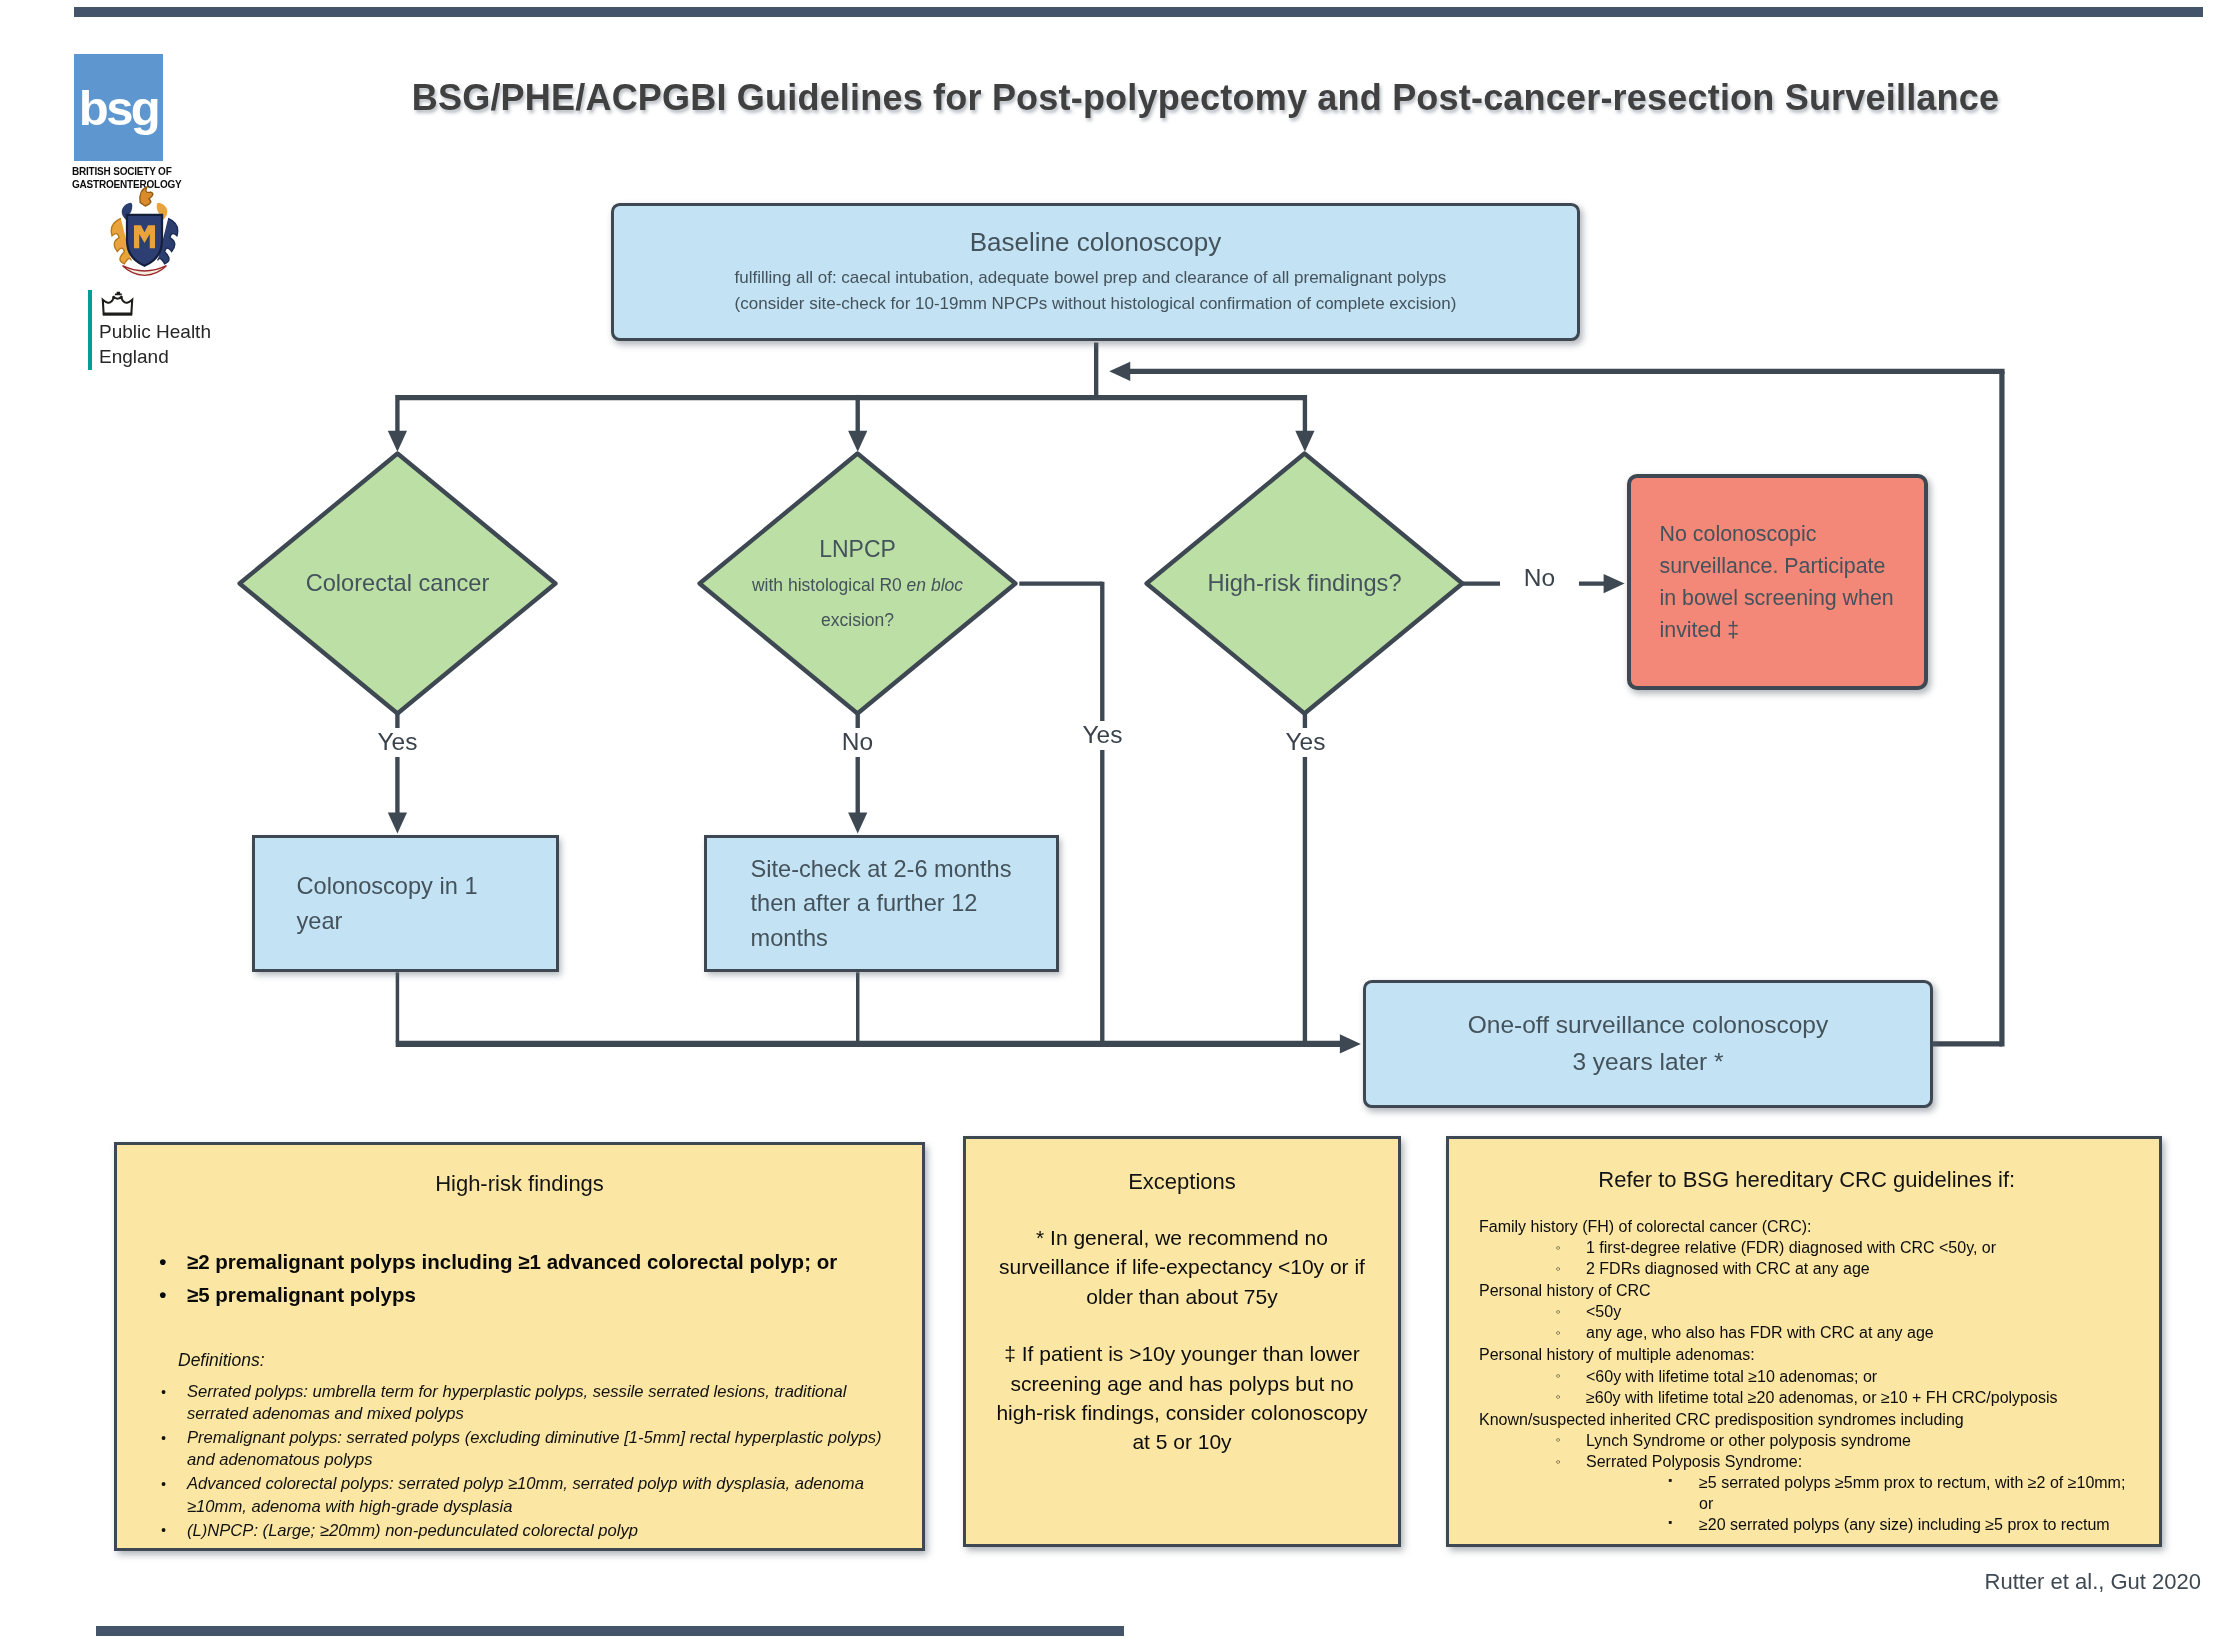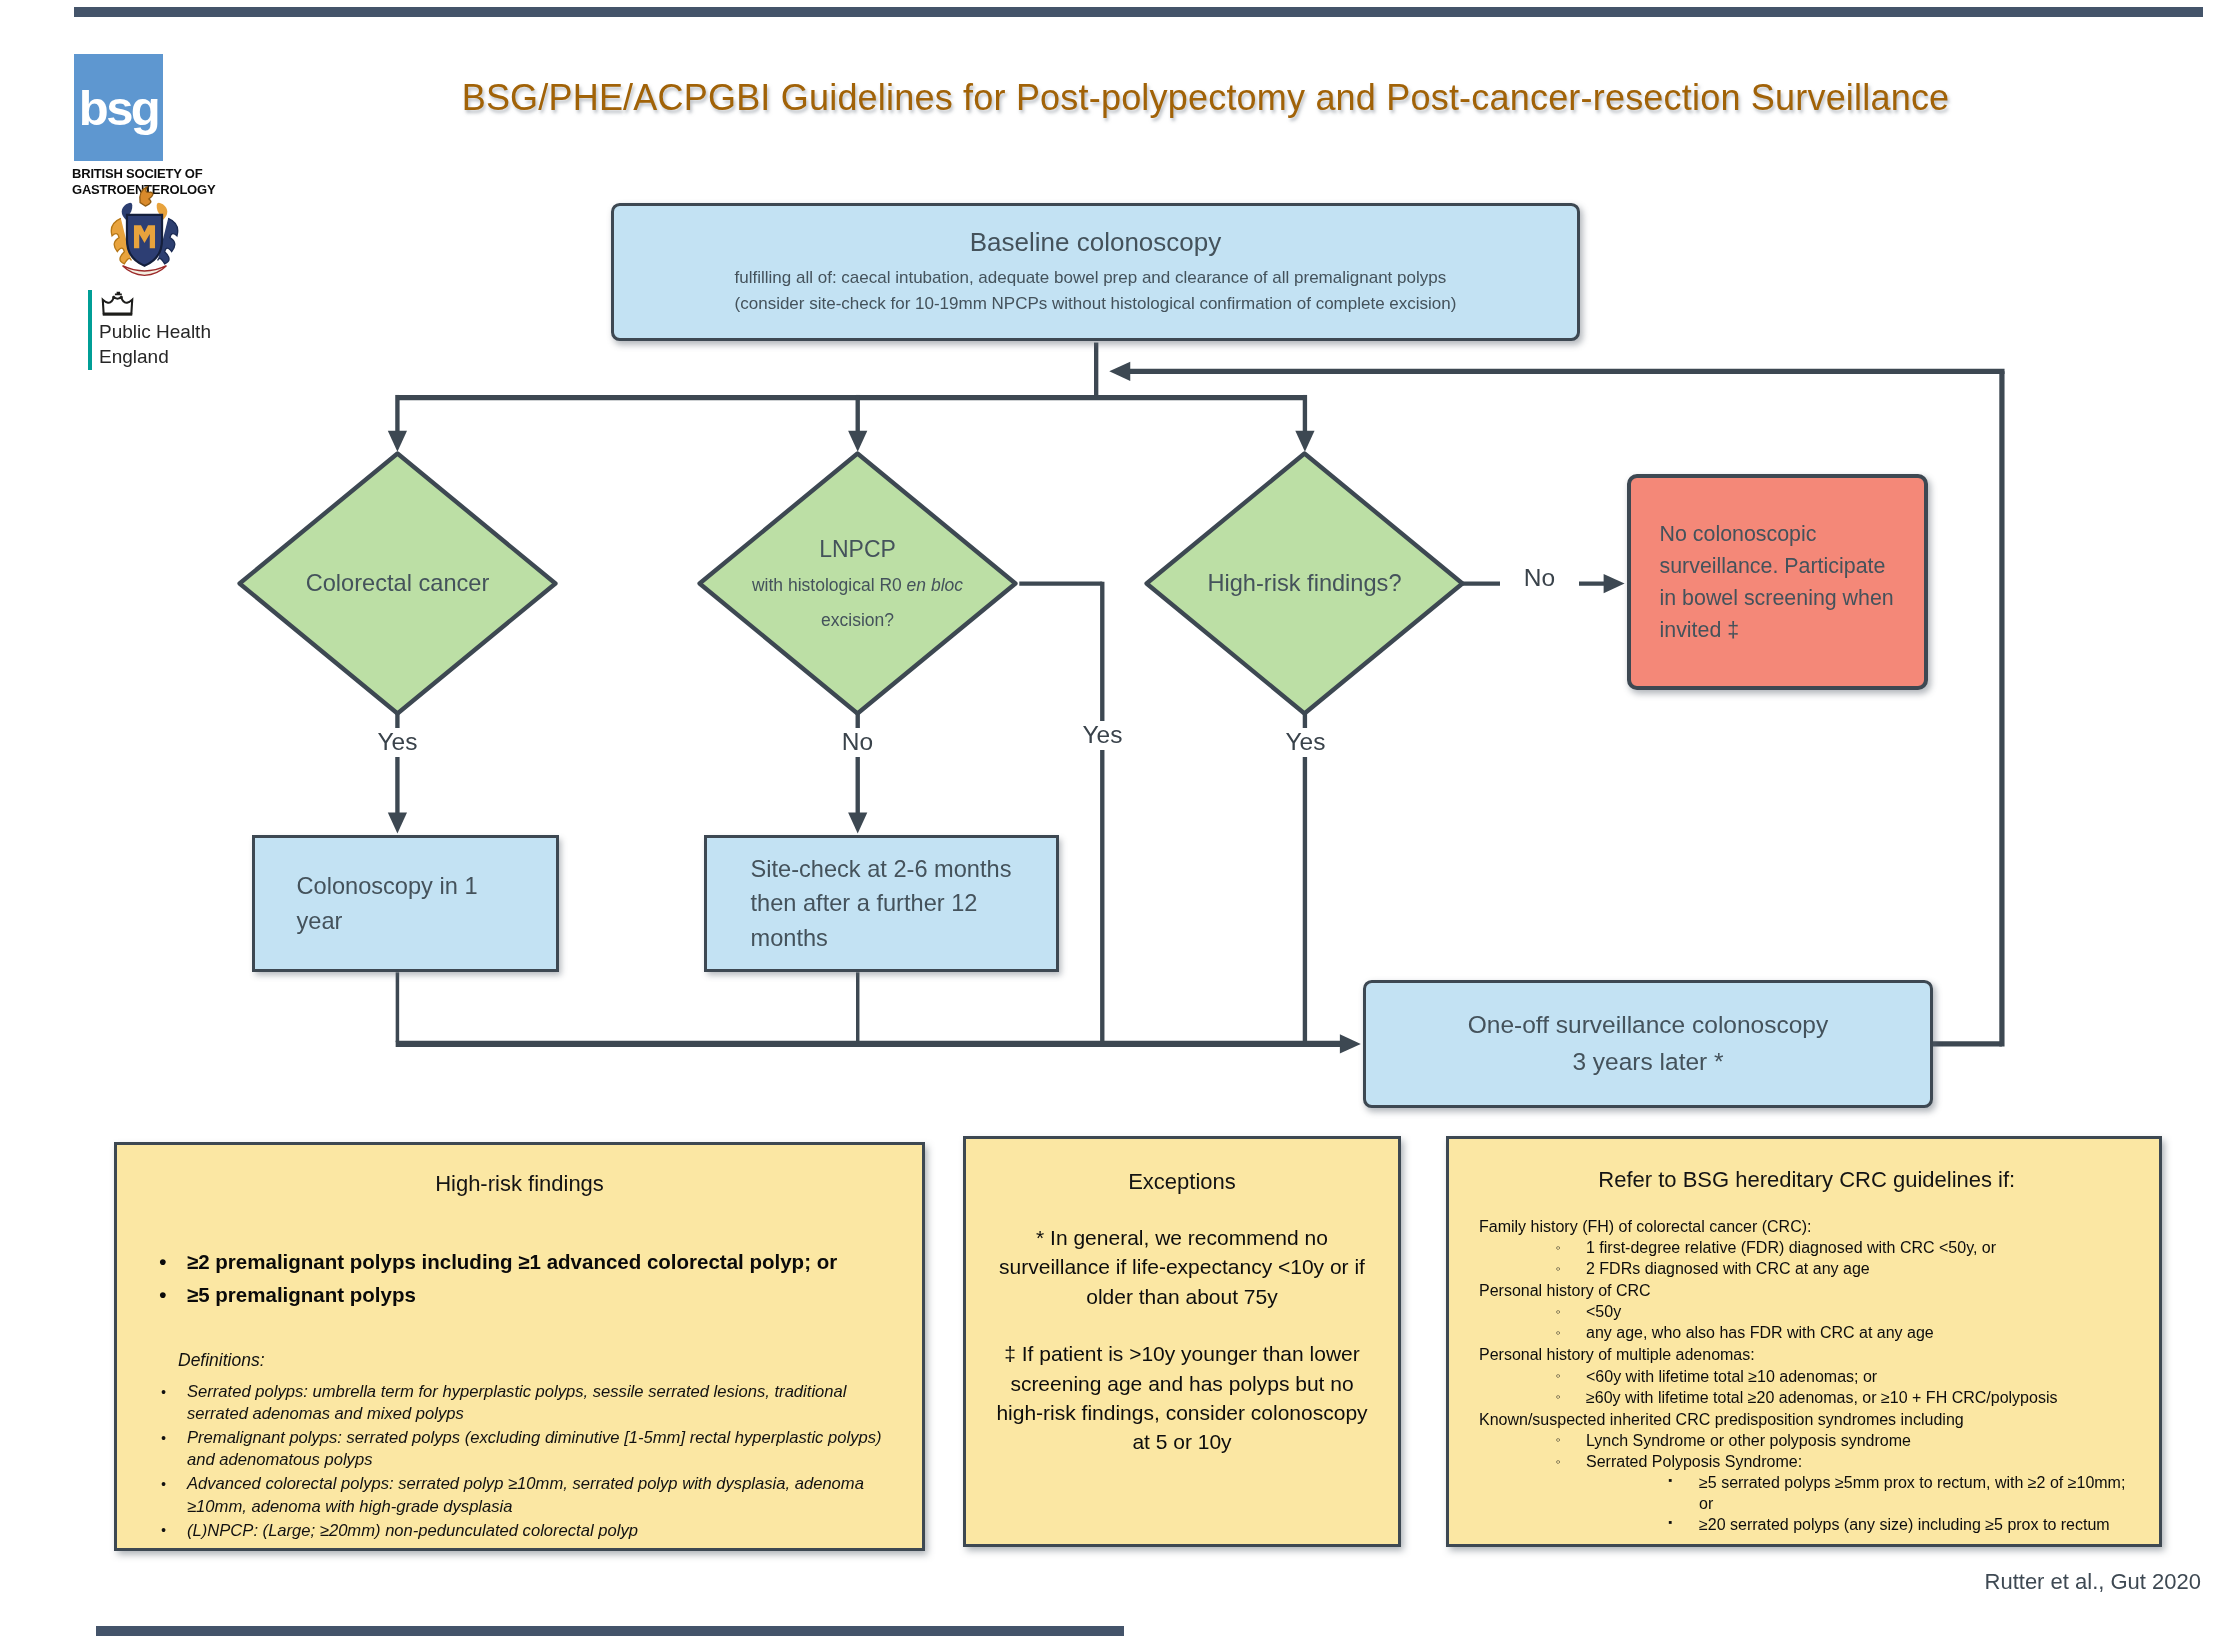--- a/index.html
+++ b/index.html
@@ -5,30 +5,30 @@
   html,body{margin:0;padding:0;background:#ffffff;}
   #canvas{
     position:relative;width:2236px;height:1645px;background:#ffffff;overflow:hidden;
     font-family:"Liberation Sans","DejaVu Sans",sans-serif;color:#44525B;
   }
   
   .accent-bar{position:absolute;background:#44546A;height:9.6px;}
   
   .main-title{
     position:absolute;left:210px;top:77px;width:1991px;text-align:center;
-    font-size:36px;font-weight:400;color:#a16207;letter-spacing:0.2px;
+    font-size:36px;font-weight:700;color:#404040;letter-spacing:0.2px;
     text-shadow:1.7px 2.6px 3.5px rgba(125,135,145,.55);
   }
   .bsg-logo{
     position:absolute;left:74px;top:54px;width:89px;height:107px;background:#5E97D0;
     display:flex;align-items:center;justify-content:center;color:#fff;
     font-size:49px;font-weight:700;letter-spacing:-2.6px;
   }
   .bsg-caption{
-    position:absolute;left:72px;top:166px;width:131px;font-size:13px;font-weight:700;
+    position:absolute;left:72px;top:166px;width:131px;font-size:10px;font-weight:700;
     color:#0d0d0d;line-height:1.25;letter-spacing:-0.2px;
   }
   .crest{position:absolute;left:105px;top:185px;}
   .phe-rule{position:absolute;left:88px;top:290px;width:3.5px;height:80px;background:#009E96;}
   .phe-crown{position:absolute;left:100px;top:291px;}
   .phe-text{position:absolute;left:99px;top:320px;font-size:19px;color:#262626;line-height:1.3;}
   
   .node{position:absolute;box-sizing:border-box;border:3.5px solid #3D4852;background:#C3E2F3;
         display:flex;flex-direction:column;align-items:center;justify-content:center;text-align:left;
         box-shadow:2.6px 3.5px 6.1px rgba(90,100,110,.45);}

